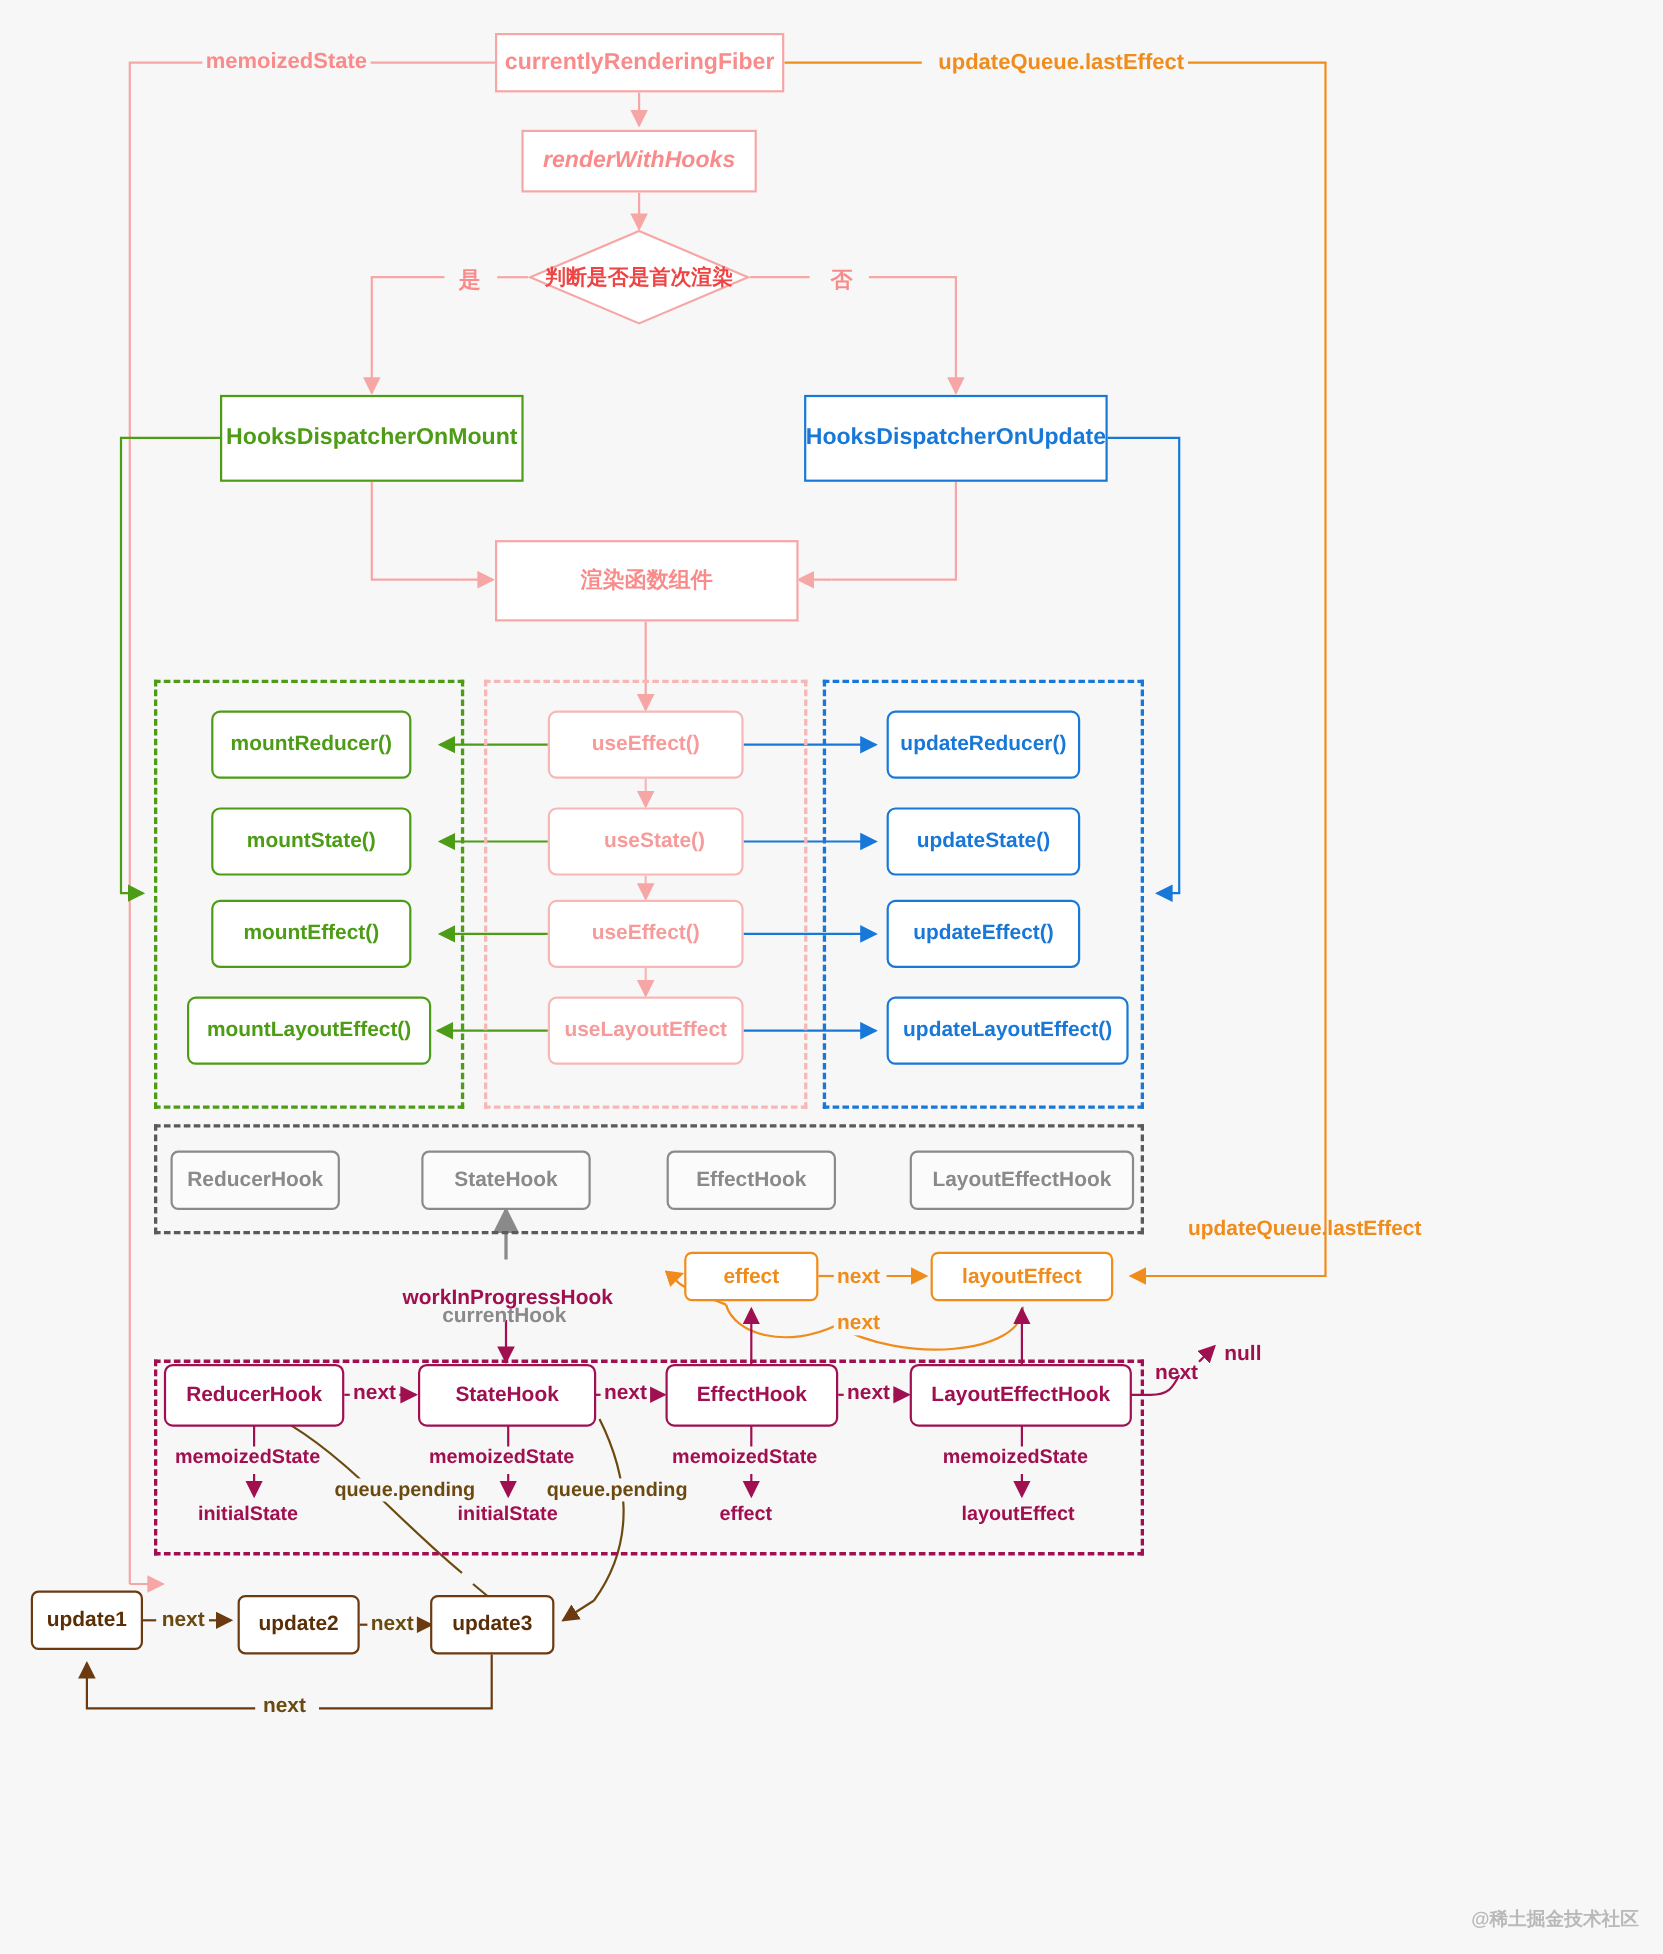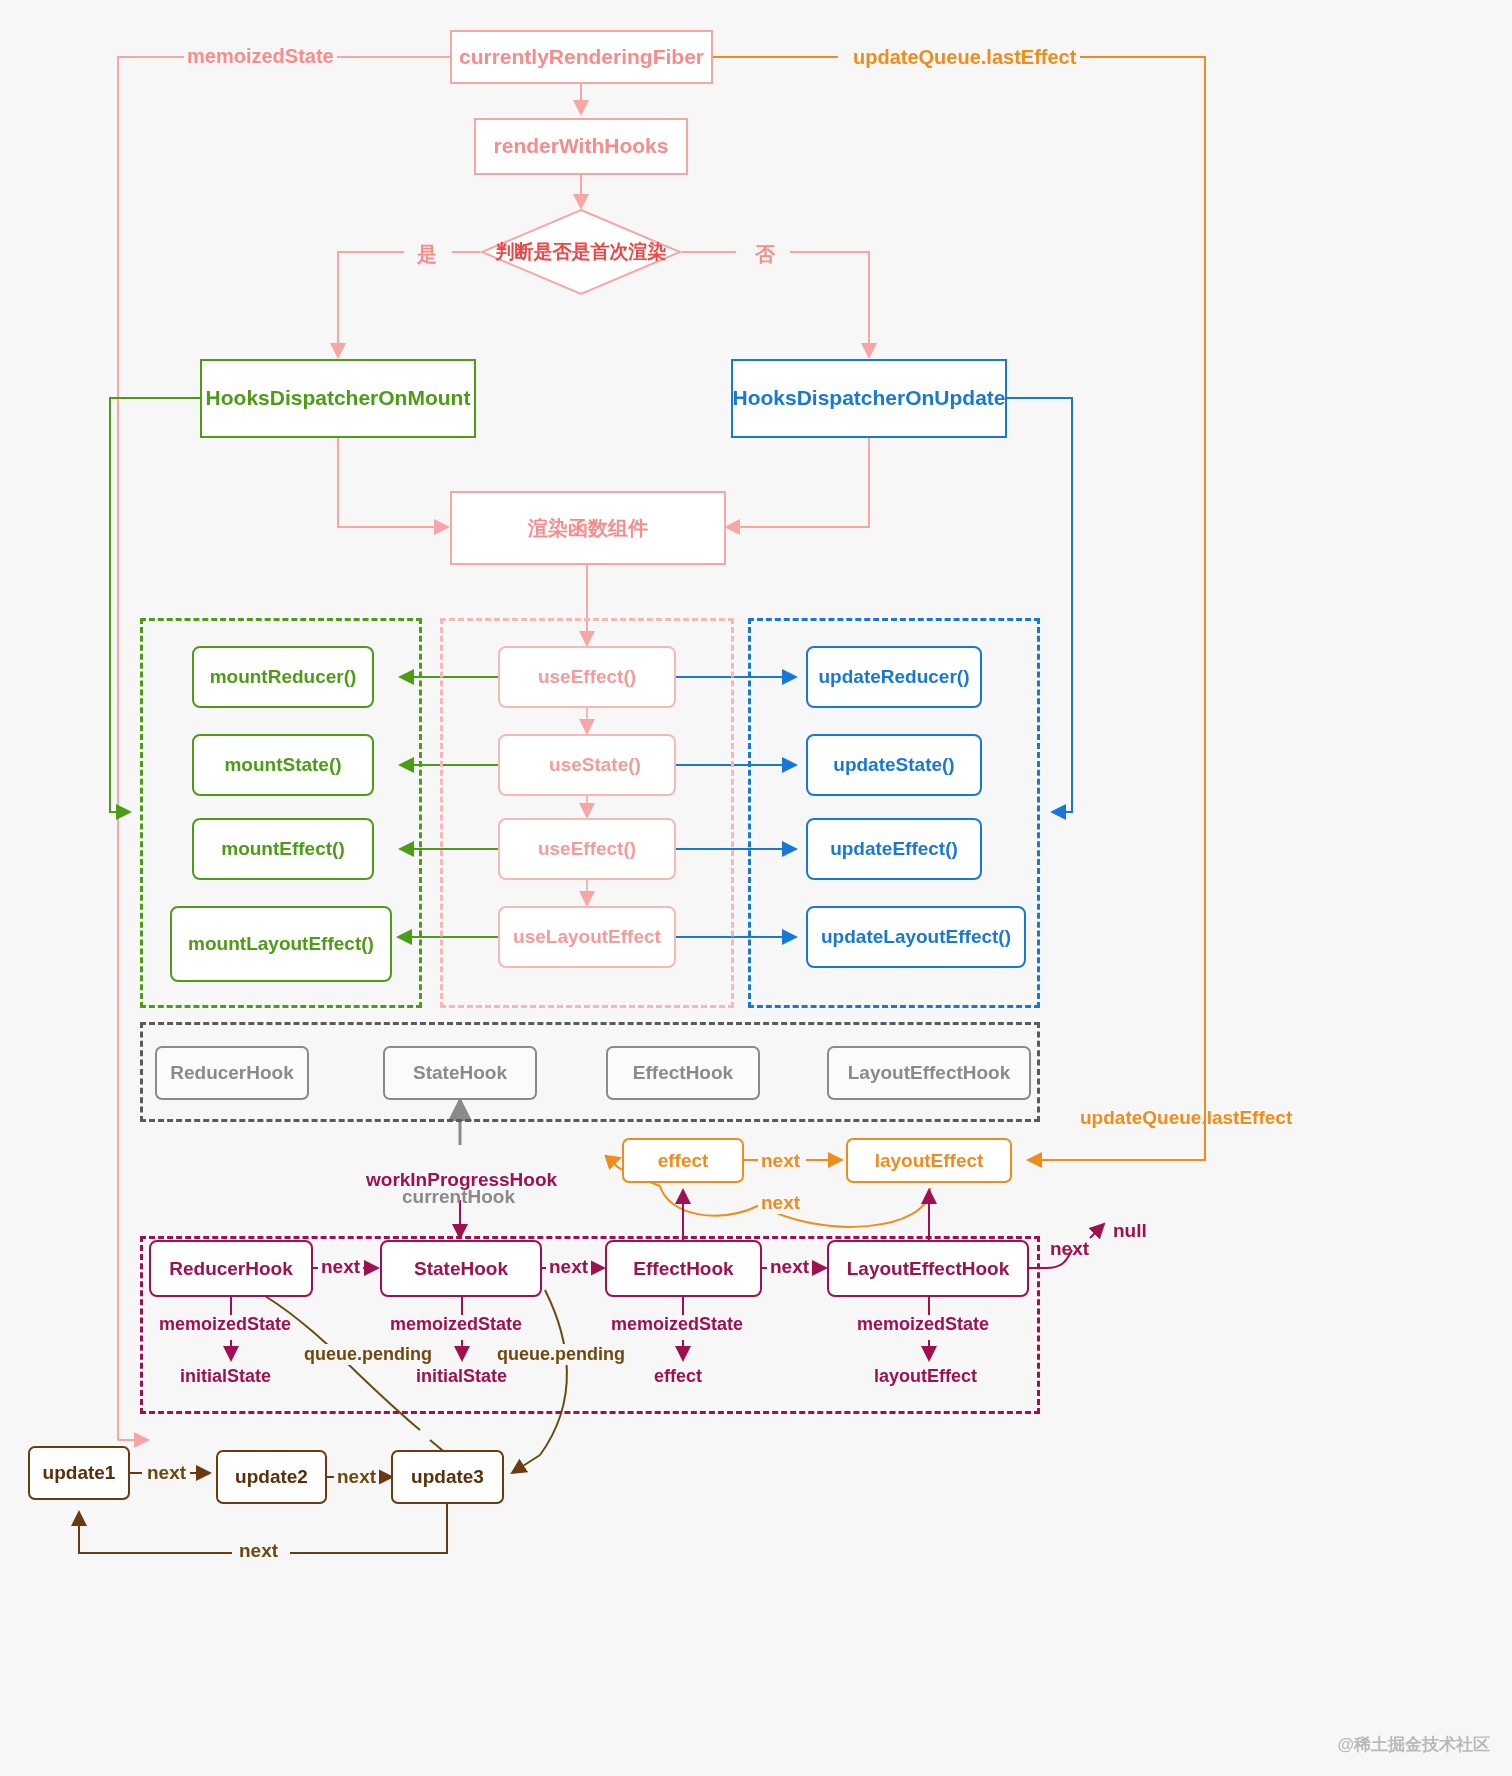--- a/index.html
+++ b/index.html
@@ -197,21 +197,21 @@
   </svg>
 
   <div class="node pink" style="left:450px;top:30px;width:263px;height:54px;font-size:21px;">
     <span>currentlyRenderingFiber</span>
   </div>
 
   <div class="lbl lbl-pink onbg" style="left:184px;top:45px;font-size:20px;">memoizedState</div>
 
   <div class="lbl lbl-orange onbg" style="left:850px;top:46px;font-size:20px;">updateQueue.lastEffect</div>
 
-  <div class="node pink" style="left:474px;top:118px;width:214px;height:57px;font-size:21px;">
+  <div class="node pink" style="left:474px;top:118px;width:214px;height:57px;font-size:21px;font-style:italic;">
     <span>renderWithHooks</span>
   </div>
 
   <div class="diamond" style="left:480px;top:208px;width:202px;height:88px;font-size:19px;">
     <svg class="dshape" viewBox="0 0 202 88" preserveAspectRatio="none">
       <polygon points="101,2 200,44 101,86 2,44" fill="#ffffff" stroke="#f7a6a6" stroke-width="2"></polygon>
     </svg>
     <span class="dtext">判断是否是首次渲染</span>
   </div>
 
@@ -235,21 +235,21 @@
 
   <div class="node green rounded" style="left:192px;top:646px;width:182px;height:62px;font-size:19px;">
     <span>mountReducer()</span>
   </div>
   <div class="node green rounded" style="left:192px;top:734px;width:182px;height:62px;font-size:19px;">
     <span>mountState()</span>
   </div>
   <div class="node green rounded" style="left:192px;top:818px;width:182px;height:62px;font-size:19px;">
     <span>mountEffect()</span>
   </div>
-  <div class="node green rounded" style="left:170px;top:906px;width:222px;height:76px;font-size:19px;">
+  <div class="node green rounded" style="left:170px;top:906px;width:222px;height:62px;font-size:19px;">
     <span>mountLayoutEffect()</span>
   </div>
 
   <div class="node pink-lite rounded" style="left:498px;top:646px;width:178px;height:62px;font-size:19px;">
     <span>useEffect()</span>
   </div>
   <div class="node pink-lite rounded" style="left:498px;top:734px;width:178px;height:62px;font-size:19px;padding-left:16px;">
     <span>useState()</span>
   </div>
   <div class="node pink-lite rounded" style="left:498px;top:818px;width:178px;height:62px;font-size:19px;">

